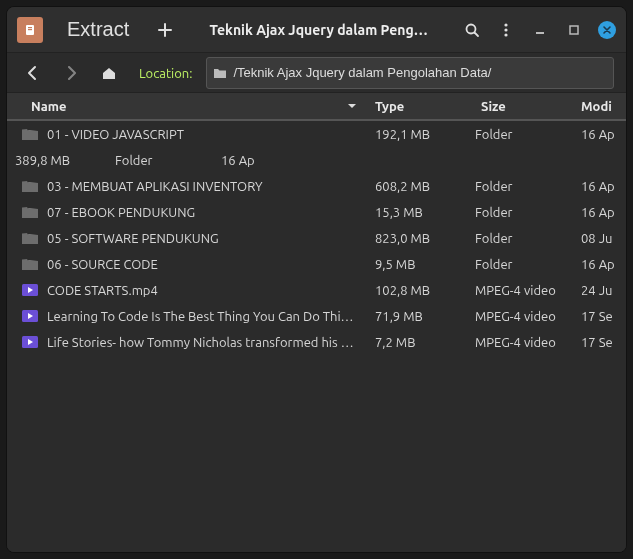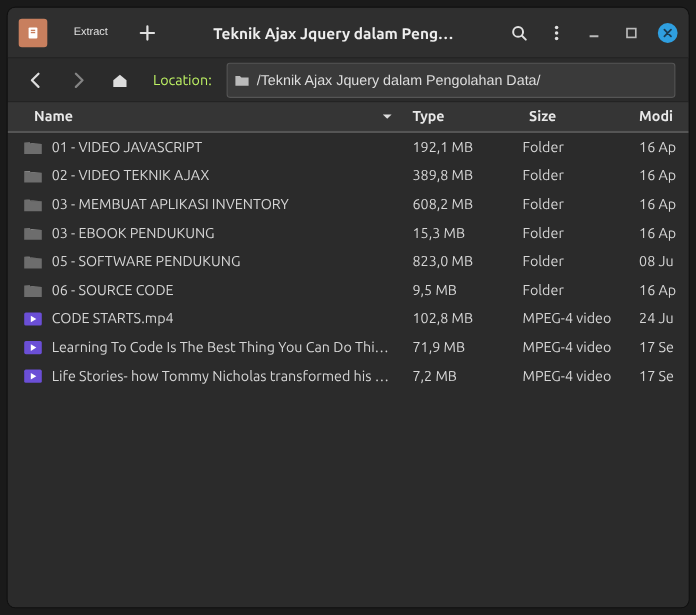--- a/index.html
+++ b/index.html
@@ -30,21 +30,21 @@
   .app-icon {
     width: 26px; height: 26px;
     background: #c87f5e;
     border-radius: 3px;
     display: flex; align-items: center; justify-content: center;
     color: #fff; font-size: 11px; font-weight: bold;
     margin: 0 4px;
   }
   .tb-btn {
     background: transparent; border: none;
-    color: #e0e0e0; font-size: 10px; font-weight: 500;
+    color: #e0e0e0; font-size: 20px; font-weight: 500;
     padding: 8px 12px; border-radius: 4px;
     cursor: pointer;
   }
   .tb-icon-btn {
     width: 32px; height: 32px;
     background: transparent; border: none;
     color: #e0e0e0; display:flex; align-items:center; justify-content:center;
     border-radius: 4px; cursor: pointer;
   }
   .tb-title {
@@ -205,29 +205,20 @@
               <path d="M1 2.5h5l1.5 1.5H17" fill="#8a8a8a"></path>
             </svg>
           </span>
           <span class="fname">01 - VIDEO JAVASCRIPT</span>
         </div>
         <div class="td col-size">192,1 MB</div>
         <div class="td col-type">Folder</div>
         <div class="td col-mod">16 Ap</div>
       </div>
       <div class="row">
-        <div class="td col-name">
-          <span class="file-icon">
-            <svg width="18" height="14" viewBox="0 0 18 14">
-              <path d="M1 2.5h5l1.5 1.5H17V13H1z" fill="#6d6d6d"></path>
-              <path d="M1 2.5h5l1.5 1.5H17" fill="#8a8a8a"></path>
-            </svg>
-          </span>
-          <span class="fname">02 - VIDEO TEKNIK AJAX</span>
-        </div>
         <div class="td col-size">389,8 MB</div>
         <div class="td col-type">Folder</div>
         <div class="td col-mod">16 Ap</div>
       </div>
       <div class="row">
         <div class="td col-name">
           <span class="file-icon">
             <svg width="18" height="14" viewBox="0 0 18 14">
               <path d="M1 2.5h5l1.5 1.5H17V13H1z" fill="#6d6d6d"></path>
               <path d="M1 2.5h5l1.5 1.5H17" fill="#8a8a8a"></path>
@@ -240,21 +231,21 @@
         <div class="td col-mod">16 Ap</div>
       </div>
       <div class="row">
         <div class="td col-name">
           <span class="file-icon">
             <svg width="18" height="14" viewBox="0 0 18 14">
               <path d="M1 2.5h5l1.5 1.5H17V13H1z" fill="#6d6d6d"></path>
               <path d="M1 2.5h5l1.5 1.5H17" fill="#8a8a8a"></path>
             </svg>
           </span>
-          <span class="fname">03 - EBOOK PENDUKUNG</span>
+          <span class="fname">07 - EBOOK PENDUKUNG</span>
         </div>
         <div class="td col-size">15,3 MB</div>
         <div class="td col-type">Folder</div>
         <div class="td col-mod">16 Ap</div>
       </div>
       <div class="row">
         <div class="td col-name">
           <span class="file-icon">
             <svg width="18" height="14" viewBox="0 0 18 14">
               <path d="M1 2.5h5l1.5 1.5H17V13H1z" fill="#6d6d6d"></path>

